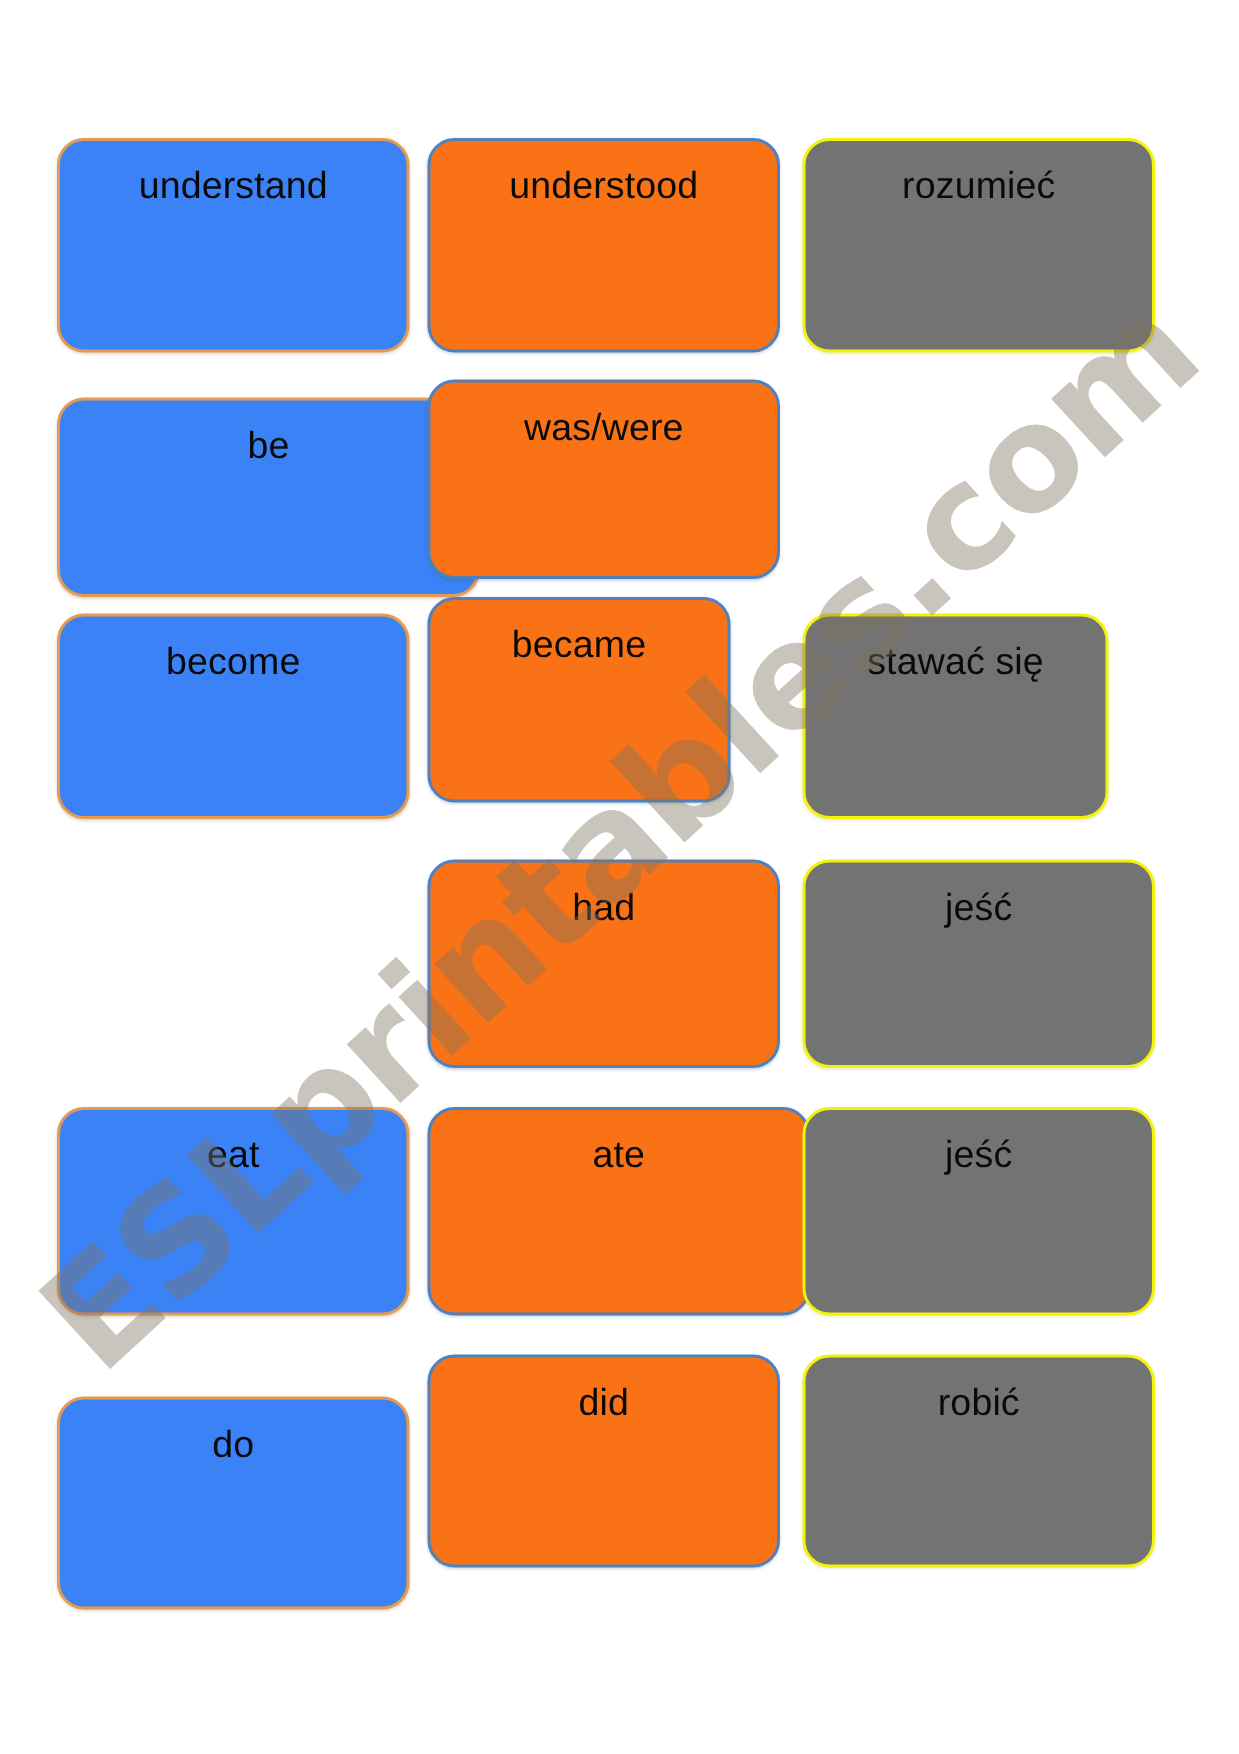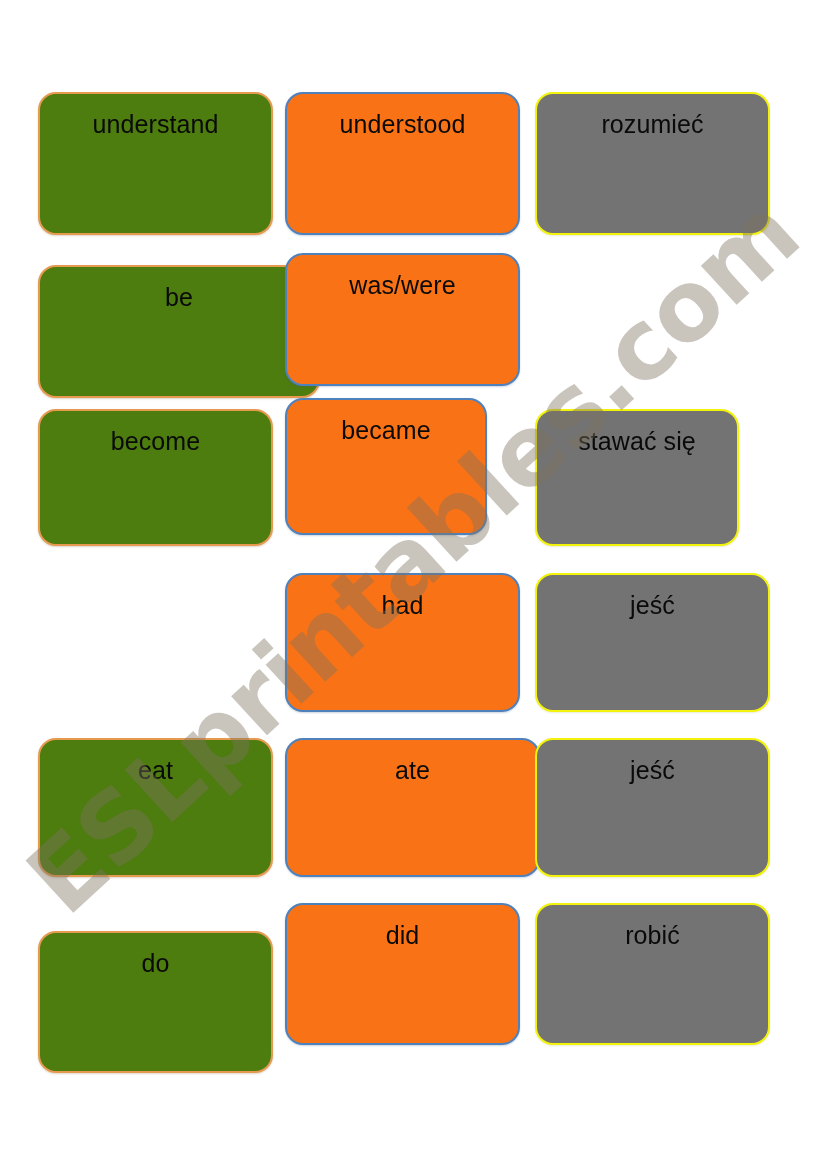--- a/index.html
+++ b/index.html
@@ -48,21 +48,21 @@
     font-size: 25px;
     line-height: 1.1;
     color: #0a0a0a;
     font-family: "Liberation Sans", sans-serif;
     letter-spacing: 0.1px;
     white-space: nowrap;
   }
 
   
   .col-infinitive {
-    background: #4d7c0f;
+    background: #3b82f6;
     border-color: #E69A50;
     box-shadow: 0 1px 2px rgba(120,90,50,0.25);
     padding-left: 48px;
   }
   .col-past {
     background: #f97316;
     border-color: #4F81BD;
     box-shadow: 0 1px 2px rgba(60,90,130,0.25);
   }
   .col-translation {

